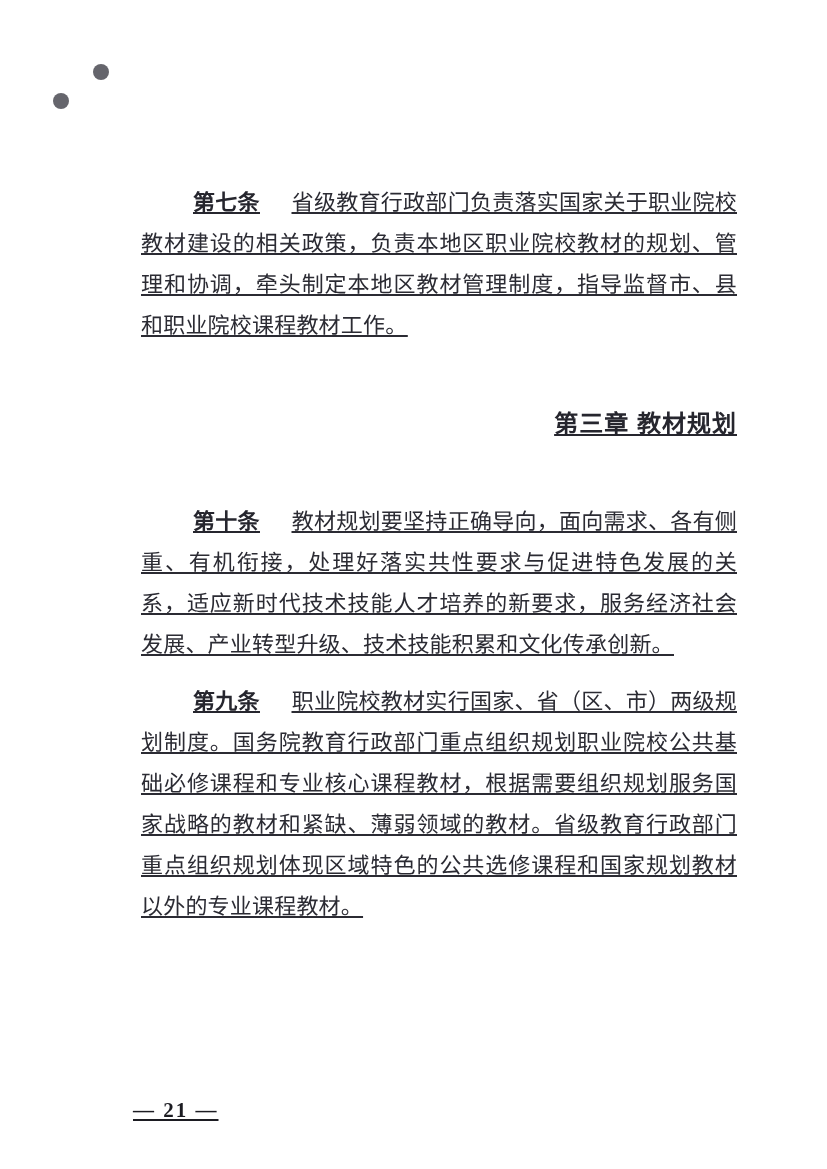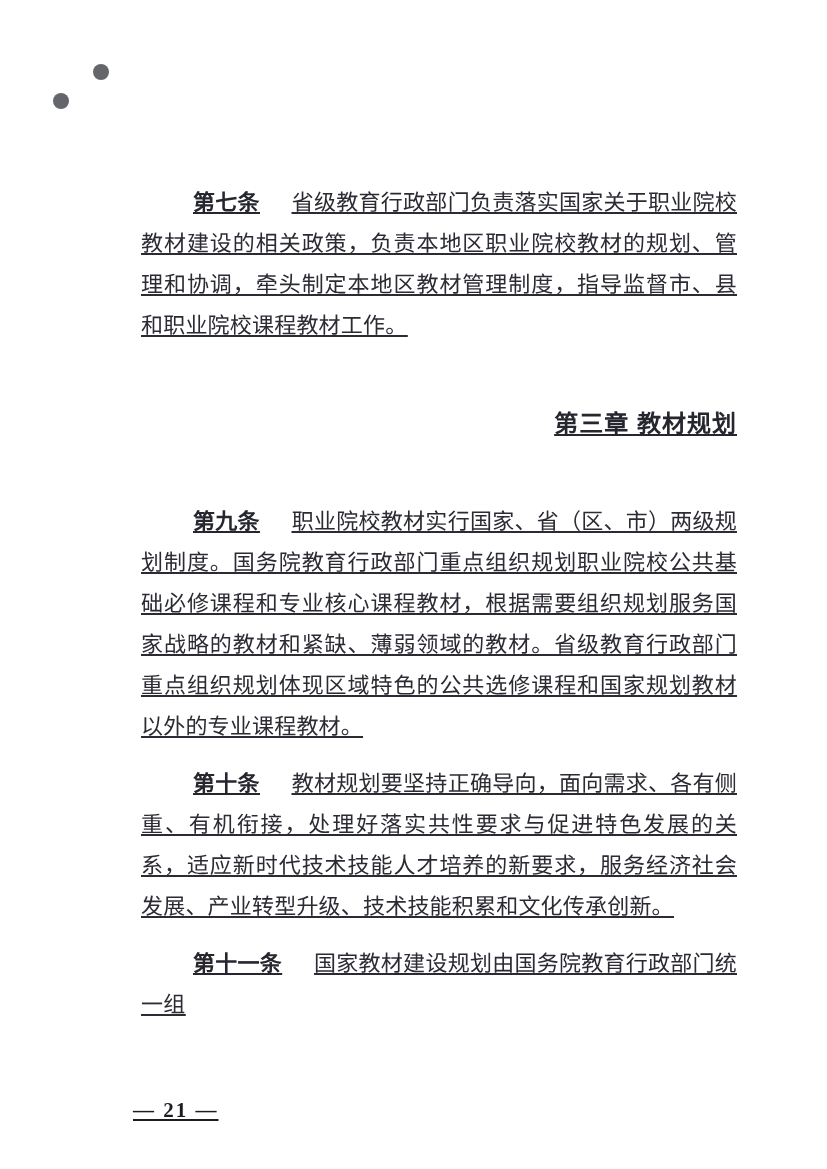--- a/index.html
+++ b/index.html
@@ -74,23 +74,22 @@
   <div class="speck speck-1"></div>
   <div class="speck speck-2"></div>
 
   <main class="content">
 
     <p class="para"><span class="article-label">第七条</span><span>省级教育行政部门负责落实国家关于职业院校教材建设的相关政策，负责本地区职业院校教材的规划、管理和协调，牵头制定本地区教材管理制度，指导监督市、县和职业院校课程教材工作。</span></p>
 
 
     <h2 class="chapter-heading">第三章 教材规划</h2>
 
+    <p class="para"><span class="article-label">第十条</span><span>教材规划要坚持正确导向，面向需求、各有侧重、有机衔接，处理好落实共性要求与促进特色发展的关系，适应新时代技术技能人才培养的新要求，服务经济社会发展、产业转型升级、技术技能积累和文化传承创新。</span></p>
+
     <p class="para"><span class="article-label">第九条</span><span>职业院校教材实行国家、省（区、市）两级规划制度。国务院教育行政部门重点组织规划职业院校公共基础必修课程和专业核心课程教材，根据需要组织规划服务国家战略的教材和紧缺、薄弱领域的教材。省级教育行政部门重点组织规划体现区域特色的公共选修课程和国家规划教材以外的专业课程教材。</span></p>
 
-    <p class="para"><span class="article-label">第十条</span><span>教材规划要坚持正确导向，面向需求、各有侧重、有机衔接，处理好落实共性要求与促进特色发展的关系，适应新时代技术技能人才培养的新要求，服务经济社会发展、产业转型升级、技术技能积累和文化传承创新。</span></p>
-
-    <p class="para"><span class="article-label">第十一条</span><span>国家教材建设规划由国务院教育行政部门统一组</span></p>
 
   </main>
 
   <footer class="page-number">— 21 —</footer>
 
 </div>
 
 </body></html>

